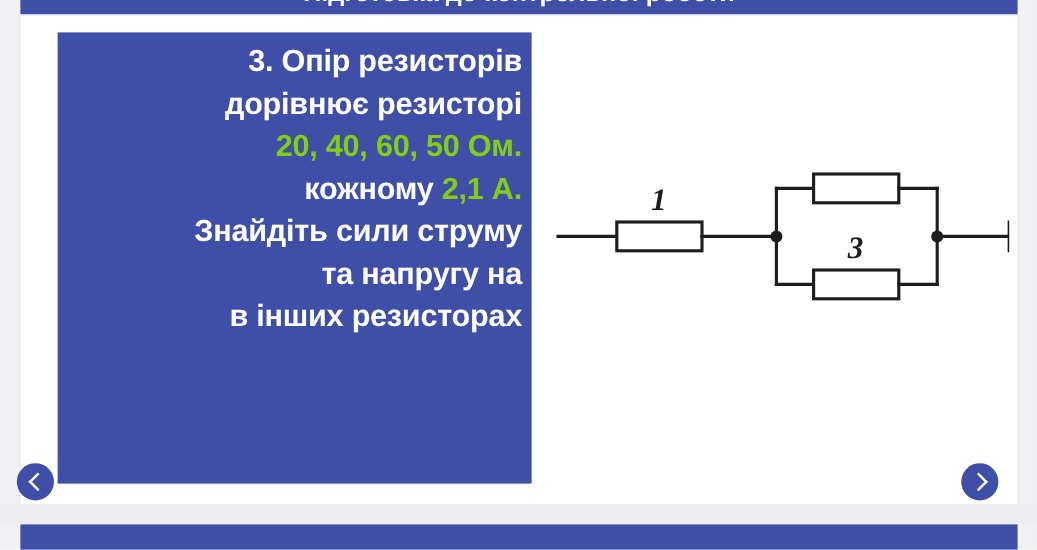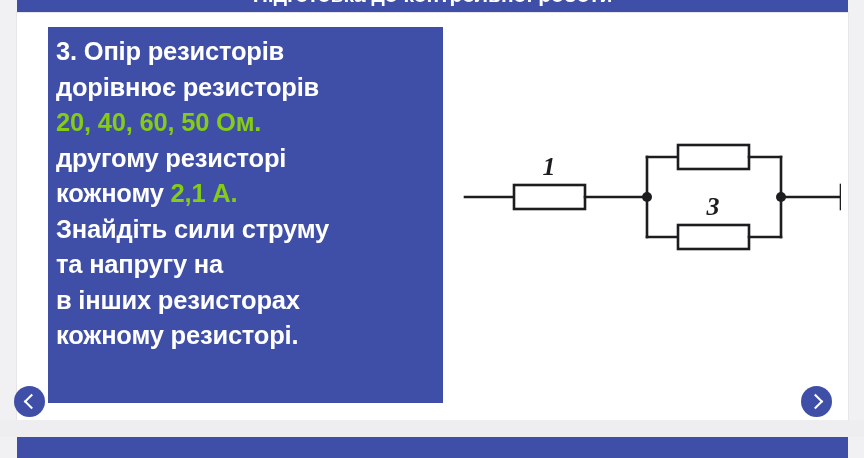--- a/index.html
+++ b/index.html
@@ -58,21 +58,21 @@
   
   .problem-panel {
     position: absolute;
     left: 31px;
     top: 14px;
     width: 395px;
     height: 376px;
     background: #3f4fa8;
     box-sizing: border-box;
     padding: 7px 8px 4px 8px;
-    text-align: left;
+    text-align: right;
     color: #ffffff;
     font-size: 25.5px;
     font-weight: bold;
     line-height: 35.5px;
     letter-spacing: -0.2px;
   }
   .problem-line {
     display: block;
     white-space: nowrap;
   }
@@ -145,28 +145,26 @@
 <div class="viewport">
 
   <div class="top-banner">
     <div class="top-banner-text">Підготовка до контрольної роботи</div>
   </div>
 
   <div class="slide">
 
     <div class="problem-panel">
       <span class="problem-line"><span>3. Опір резисторів</span></span>
-      <span class="problem-line"><span>дорівнює резисторів</span></span>
+      <span class="problem-line"><span>дорівнює резисторі</span></span>
       <span class="problem-line"><span class="hl">20, 40, 60, 50 Ом.</span></span>
-      <span class="problem-line"><span>другому резисторі</span></span>
       <span class="problem-line"><span>кожному </span><span class="hl">2,1 А.</span></span>
       <span class="problem-line"><span>Знайдіть сили струму</span></span>
       <span class="problem-line"><span>та напругу на</span></span>
       <span class="problem-line"><span>в інших резисторах</span></span>
-      <span class="problem-line"><span>кожному резисторі.</span></span>
     </div>
 
     <div class="circuit-figure">
       <svg class="circuit-svg" viewBox="0 0 390 125" xmlns="http://www.w3.org/2000/svg">
         <g stroke="#1d1d20" stroke-width="2.6" fill="none" stroke-linecap="square">
 
           <line x1="14" y1="62" x2="63" y2="62"></line>
 
           <rect x="63" y="50" width="71" height="24" fill="#ffffff"></rect>
 

